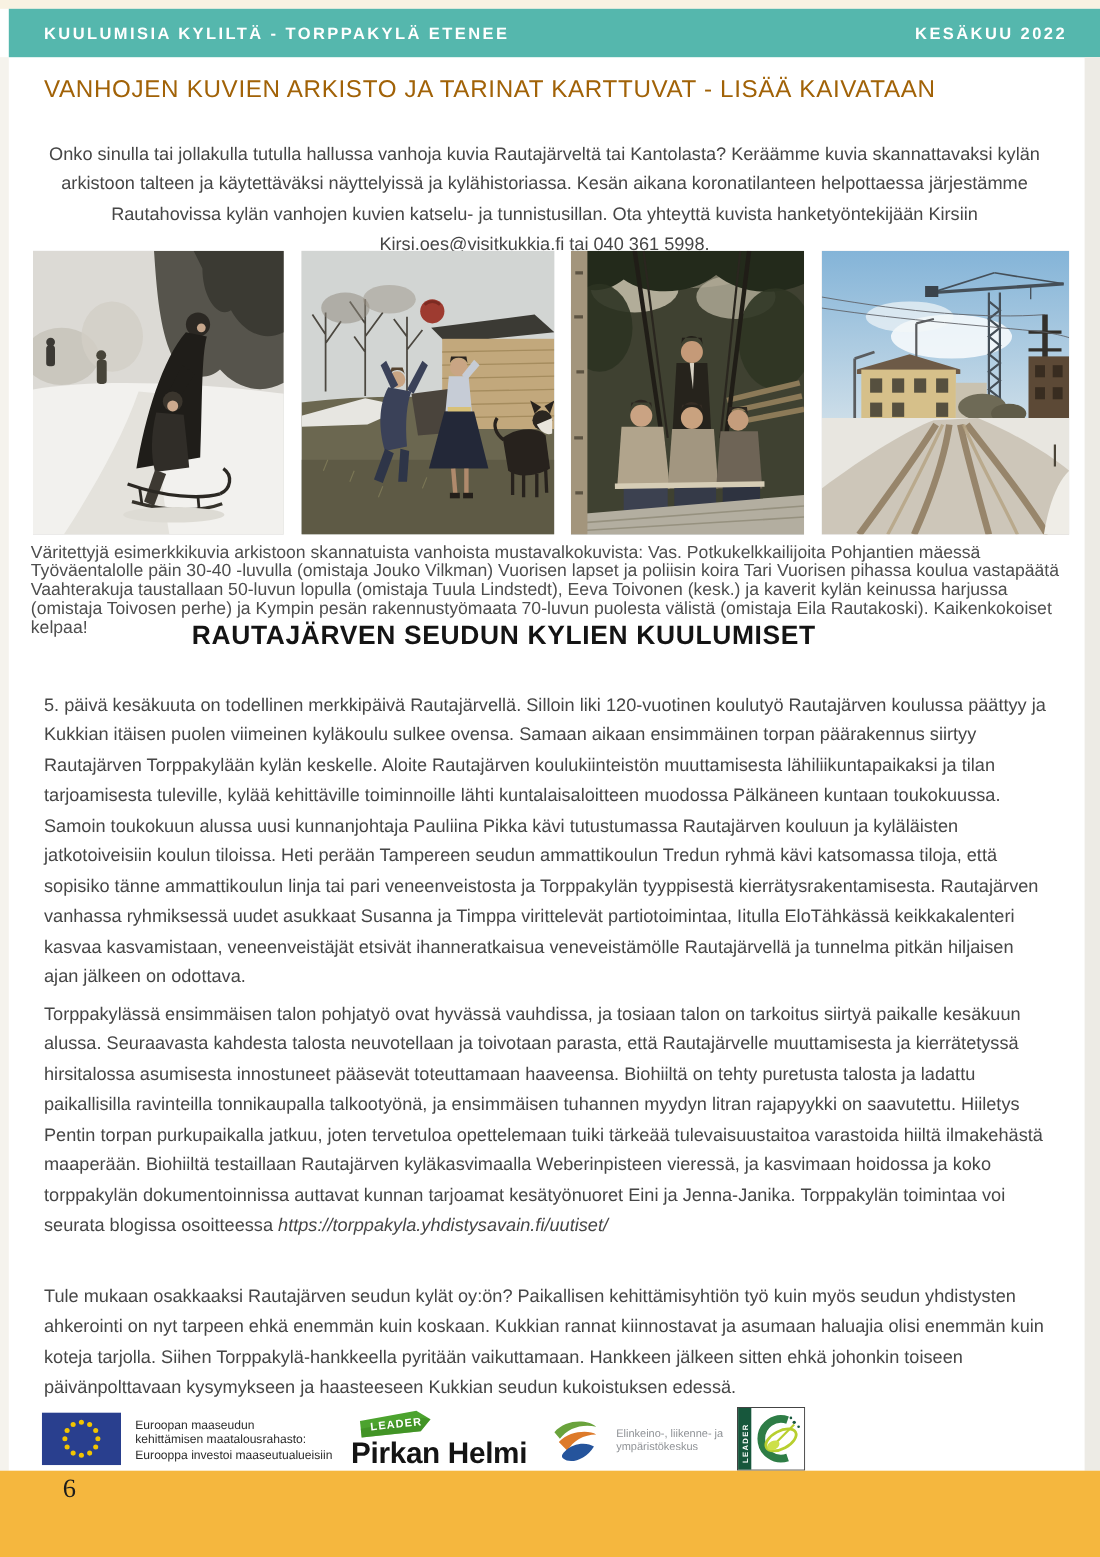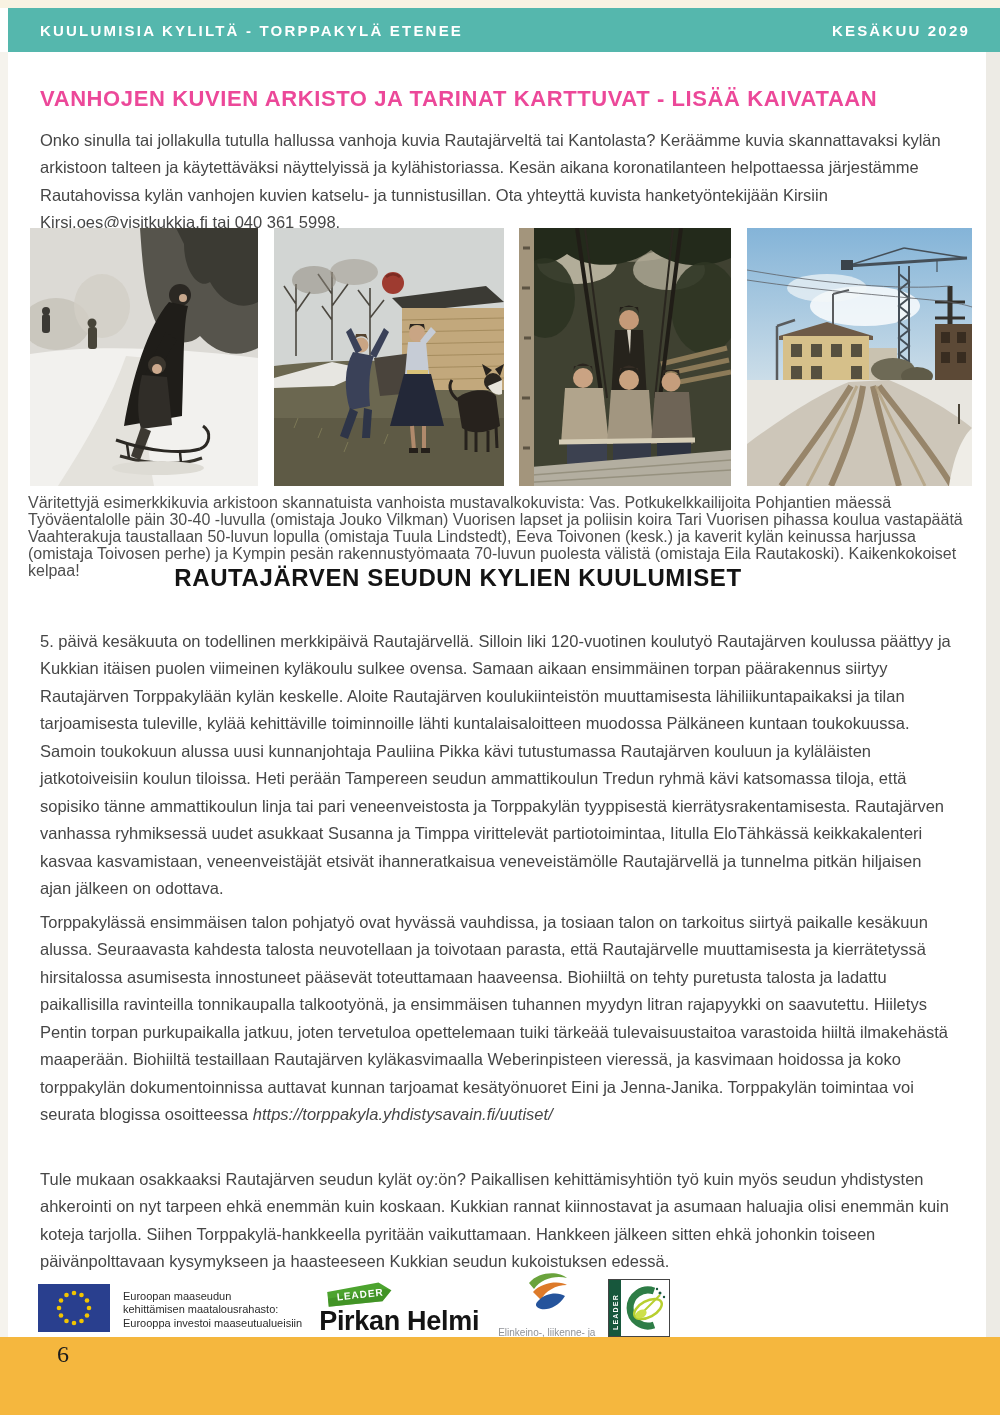--- a/index.html
+++ b/index.html
@@ -5,56 +5,56 @@
   html,body{margin:0;padding:0;background:#ffffff;}
   .page{position:relative;width:1000px;height:1415px;background:#ffffff;overflow:hidden;
         font-family:"Liberation Sans",sans-serif;}
   .top-strip{position:absolute;top:0;left:0;right:0;height:8px;background:#f8f2e2;}
   .header-bar{position:absolute;top:8px;left:8px;right:0;height:44px;background:#55b7ad;
         display:flex;align-items:center;justify-content:space-between;padding:0 30px 0 32px;box-sizing:border-box;gap:27px;}
   .header-bar span{color:#ffffff;font-weight:bold;font-size:15px;letter-spacing:2.2px;}
   .edge-right{position:absolute;top:52px;bottom:78px;right:0;width:14px;background:#edebe5;}
   .edge-left{position:absolute;top:52px;bottom:78px;left:0;width:8px;background:#f5f3ed;}
 
-  .h1{position:absolute;top:86px;left:40px;width:925px;font-size:22px;font-weight:700;
-      letter-spacing:0.6px;color:#ec4899;}
+  .h1{position:absolute;top:68px;left:40px;width:925px;font-size:22px;font-weight:400;
+      letter-spacing:0.6px;color:#a16207;}
   .bodytext{font-size:16.5px;line-height:27.5px;color:#464646;}
-  .intro{position:absolute;top:110px;left:40px;width:910px;}
+  .intro{position:absolute;top:110px;left:40px;width:910px;text-align:center;}
   .photos{position:absolute;top:228px;left:30px;width:942px;height:258px;
       display:flex;justify-content:space-between;}
   .photo{height:258px;overflow:hidden;background:#ddd;}
   .photo svg{display:block;width:100%;height:100%;}
   .ph1{width:228px}.ph2{width:230px}.ph3{width:212px}.ph4{width:225px}
   .caption{position:absolute;top:494px;left:28px;width:938px;font-size:16px;line-height:17px;color:#4e4e4e;}
   .h2{position:absolute;top:564px;left:0;width:916px;text-align:center;font-size:24px;
       font-weight:800;letter-spacing:0.6px;color:#141414;}
   .p1{position:absolute;top:611px;left:40px;width:912px;}
   .p2{position:absolute;top:892px;left:40px;width:912px;}
   .p3{position:absolute;top:1149px;left:40px;width:916px;}
   .blog-url{color:#464646;text-decoration:none;font-style:italic;}
 
   .footer{position:absolute;top:1284px;left:38px;height:52px;display:flex;align-items:center;gap:13px;}
   .eu-text{font-size:11px;line-height:13.5px;color:#2b2b2b;}
   .partner{display:flex;flex-direction:column;margin-left:4px;}
   .leader-badge{width:74px;height:22px;margin-left:8px;margin-bottom:-1px;transform:rotate(-6deg);transform-origin:left bottom;}
   .partner-name{font-size:27px;font-weight:700;letter-spacing:-0.3px;color:#141414;line-height:26px;}
-  .ely{display:flex;align-items:center;gap:14px;margin-left:6px;flex-direction:column;}
+  .ely{display:flex;align-items:center;gap:14px;margin-left:6px;}
   .ely-text{font-size:10px;line-height:12px;color:#8f9296;}
   .bottom-bar{position:absolute;left:0;right:0;bottom:0;height:78px;background:#f5b73e;}
   .page-num{position:absolute;left:57px;top:4px;font-family:"Liberation Serif",serif;font-size:24px;color:#1c1c1c;}
 </style>
 </head>
 <body>
 
 <div class="page">
   <div class="top-strip"></div>
 
   <div class="header-bar">
     <span>KUULUMISIA KYLILTÄ  - TORPPAKYLÄ ETENEE</span>
-    <span>KESÄKUU 2029</span>
+    <span>KESÄKUU 2022</span>
   </div>
 
   <div class="edge-left"></div>
   <div class="edge-right"></div>
 
   <div class="h1">VANHOJEN KUVIEN ARKISTO JA TARINAT KARTTUVAT - LISÄÄ KAIVATAAN</div>
 
   <p class="intro bodytext">Onko sinulla tai jollakulla tutulla hallussa vanhoja kuvia Rautajärveltä tai Kantolasta? Keräämme kuvia skannattavaksi kylän arkistoon talteen ja käytettäväksi näyttelyissä ja kylähistoriassa. Kesän aikana koronatilanteen helpottaessa järjestämme Rautahovissa kylän vanhojen kuvien katselu- ja tunnistusillan. Ota yhteyttä kuvista hanketyöntekijään Kirsiin Kirsi.oes@visitkukkia.fi tai 040 361 5998.</p>
 
   <div class="photos">

